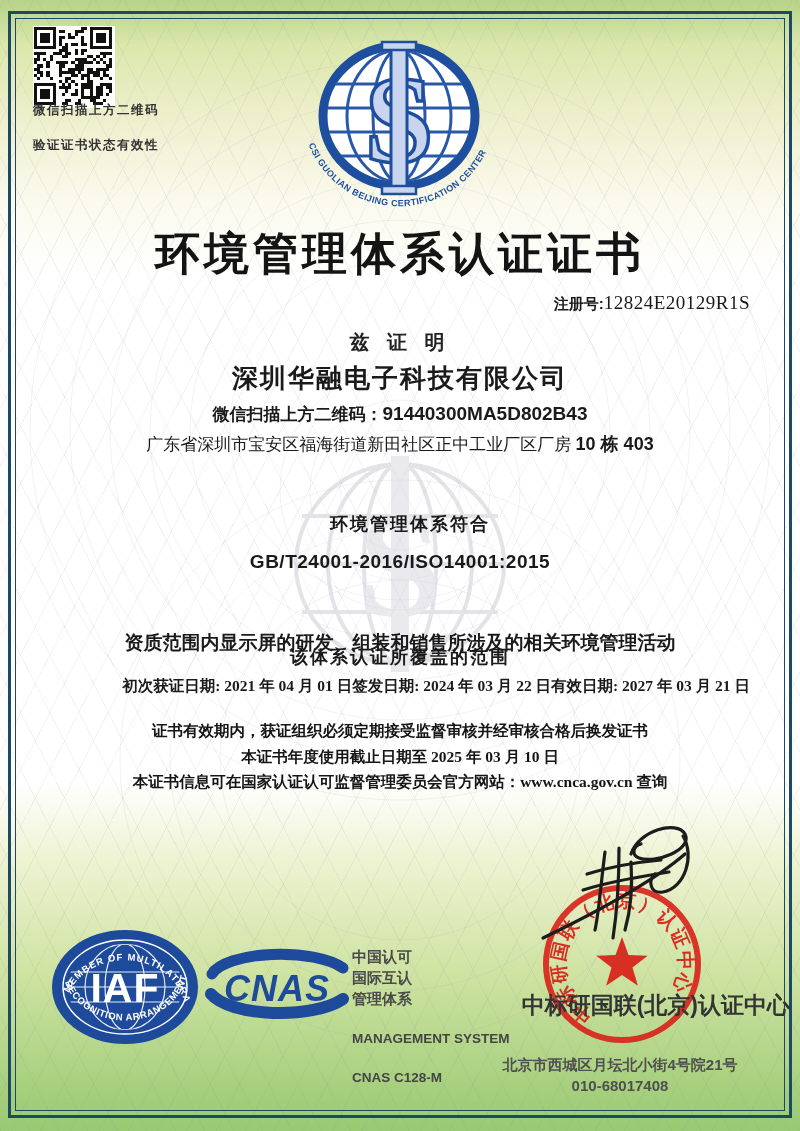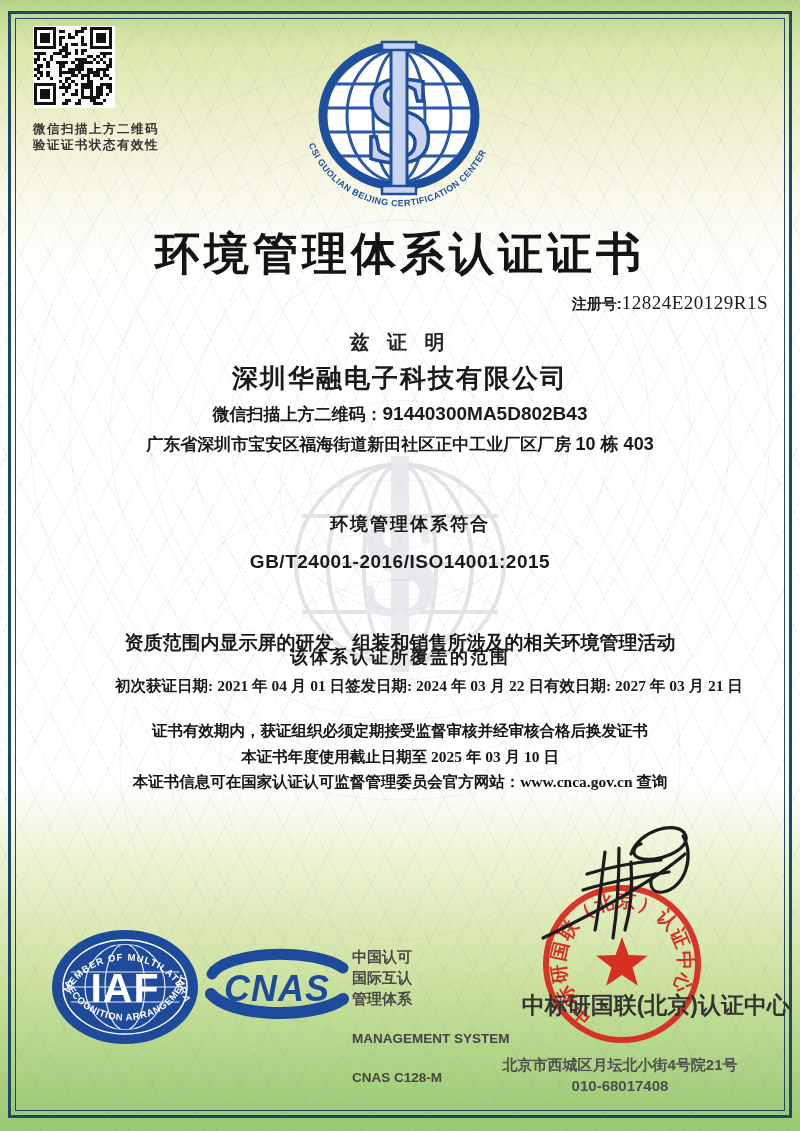--- a/index.html
+++ b/index.html
@@ -15,42 +15,42 @@
       repeating-linear-gradient(-63deg,rgba(120,140,160,.10) 0 1px,transparent 1px 26px);}
   .rosette{position:absolute;inset:0;pointer-events:none;}
   .frame{position:absolute;inset:11px 8px 13px 8px;border:3px solid #1c4a66;pointer-events:none;}
   .frame-inner{position:absolute;inset:18px 15px 20px 15px;border:1px solid #1c4a66;pointer-events:none;}
   .abs{position:absolute;}
   .ctr{left:0;right:0;text-align:center;}
 
   .qr{left:33px;top:26px;width:80px;height:80px;background:#fdfdfb;padding:1px;}
   .qr svg{width:78px;height:78px;display:block;fill:#111;}
   .qr-cap{left:33px;font-size:12.5px;font-weight:700;color:#333;letter-spacing:1.5px;}
-  .qr-cap.l1{top:121px;} .qr-cap.l2{top:137px;}
+  .qr-cap.l1{top:102px;} .qr-cap.l2{top:137px;}
 
   .org-logo{left:293px;top:40px;width:212px;height:172px;}
 
   .title{top:224px;margin:0;font-size:45px;font-weight:700;letter-spacing:4px;color:#141414;}
-  .regno{top:292px;right:32px;text-align:left;}
+  .regno{top:292px;right:50px;text-align:left;}
   .reg-label{font-size:15px;font-weight:700;}
   .reg-num{font-family:"Liberation Serif",serif;font-size:19px;letter-spacing:.5px;}
 
   .zheng{top:329px;font-size:20px;font-weight:700;letter-spacing:6px;color:#222;}
   .company{top:361px;font-size:26px;font-weight:700;letter-spacing:2px;}
   .credit{top:403px;font-size:17px;font-family:"Liberation Serif",serif;font-weight:700;}
   .credit b{font-family:"Liberation Sans",sans-serif;font-size:19px;}
-  .addr{top:432px;font-size:17px;font-family:"Liberation Serif",serif;font-weight:700;}
+  .addr{top:432px;font-size:17px;font-family:"Liberation Serif",serif;font-weight:400;}
   .addr b{font-family:"Liberation Sans",sans-serif;font-size:18px;}
 
   .sysline{top:512px;font-size:18px;font-weight:700;letter-spacing:2px;padding-left:20px;}
   .standard{top:551px;font-size:19px;font-weight:600;letter-spacing:.5px;}
   .scopehead{top:597px;font-size:18px;font-weight:700;letter-spacing:2px;margin-top:48px;}
   .scope{top:630px;font-size:19px;font-weight:700;}
 
-  .dates{top:676px;left:0;right:0;display:flex;justify-content:center;
+  .dates{top:676px;left:0;right:0;display:flex;justify-content:flex-end;
     padding:0 50px 0 60px;font-family:"Liberation Serif",serif;font-size:15.5px;font-weight:700;margin-left:48px;}
   .note{font-family:"Liberation Serif",serif;font-size:15.5px;font-weight:700;color:#151515;}
   .n1{top:721px;} .n2{top:747px;} .n3{top:772px;}
 
   .signature{left:535px;top:812px;width:175px;height:140px;}
   .seal{left:527px;top:872px;width:190px;height:180px;}
   .issuer-name{top:990px;left:450px;width:340px;text-align:right;
     font-size:23px;font-weight:600;color:#333;}
   .issuer-addr{top:1054px;left:455px;width:330px;text-align:center;
     font-size:15px;font-weight:700;color:#4f4f4f;line-height:21px;}

